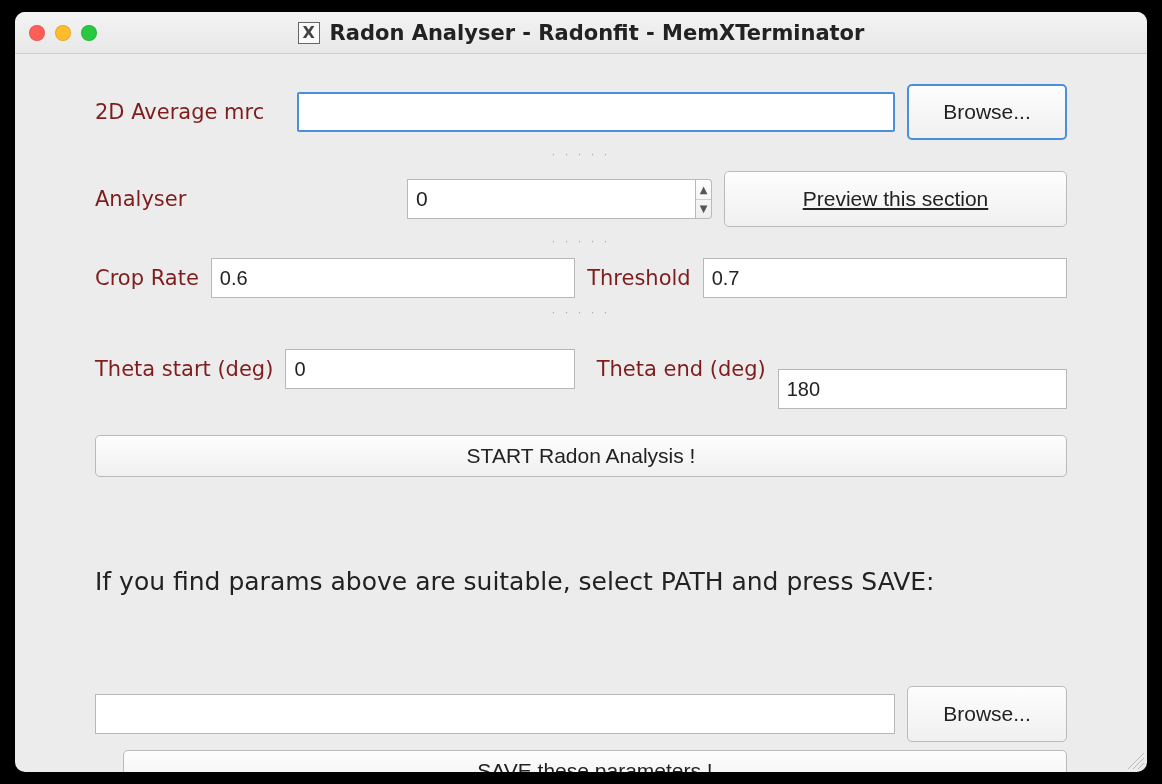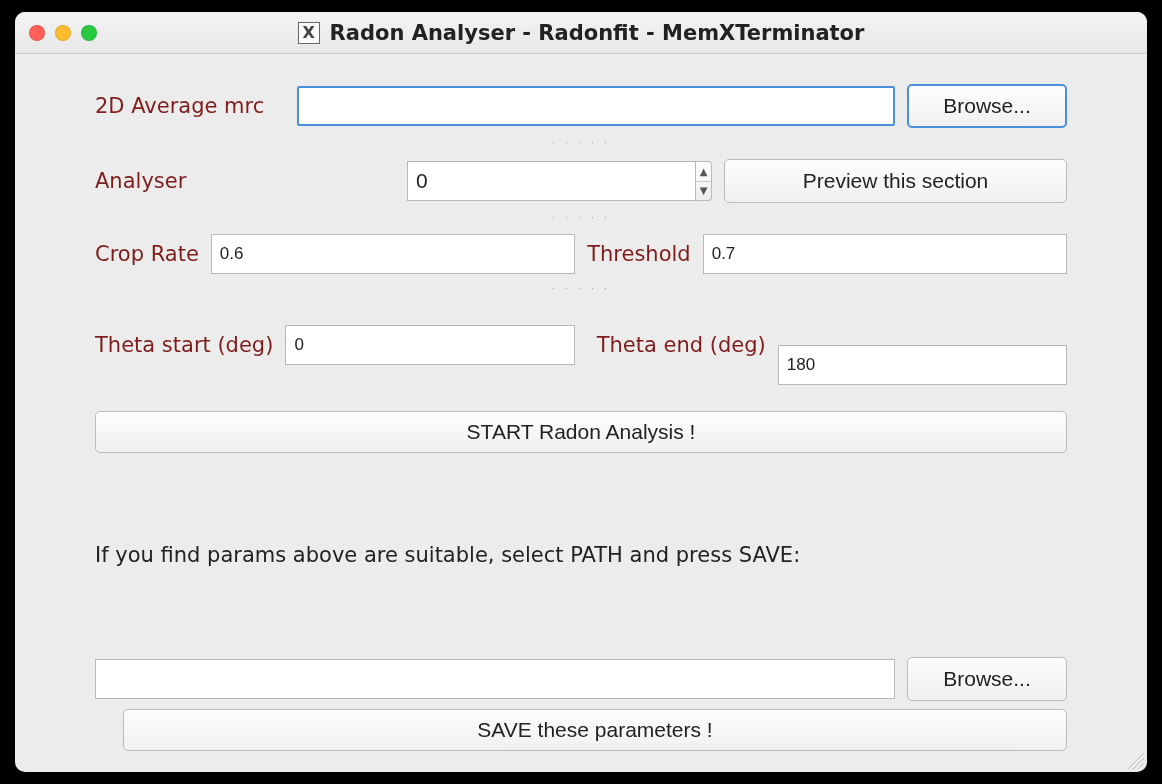--- a/index.html
+++ b/index.html
@@ -82,30 +82,30 @@
     }
     .label {
       font-size: 21px;
       color: #7f1d1d;
       white-space: nowrap;
     }
     .text-input {
       height: 40px;
       border: 1px solid #b8b8b8;
       background: #fff;
-      font-size: 17px;
+      font-size: 20px;
       padding: 4px 8px;
       color: #222;
     }
     .text-input.focused {
       border: 2px solid #4a90d9;
       border-radius: 2px;
     }
     .btn {
-      height: 44px;
+      height: 56px;
       background: linear-gradient(#fdfdfd, #f0f0f0);
       border: 1px solid #bababa;
       border-radius: 5px;
       font-size: 21px;
       color: #222;
       padding: 0 22px;
       cursor: pointer;
       display: flex;
       align-items: center;
       justify-content: center;
@@ -154,21 +154,21 @@
     }
     .spin-up { border-bottom: 1px solid #cdcdcd; }
     .dots {
       text-align: center;
       color: #aaa;
       font-size: 11px;
       letter-spacing: 3px;
       margin: 6px 0 10px 0;
     }
     .info-text {
-      font-size: 21px;
+      font-size: 25px;
       color: #222;
       margin-top: 90px;
       margin-bottom: 90px;
     }
     .resize-grip {
       position: absolute;
       right: 3px;
       bottom: 3px;
       width: 20px;
       height: 20px;
@@ -202,21 +202,21 @@
 
     <div class="row">
       <span class="label" style="width:300px;">Analyser</span>
       <div class="spin-wrap" style="width:305px;">
         <input class="spin-input" value="0" style="">
         <div class="spin-btns">
           <div class="spin-up">▲</div>
           <div class="spin-down">▼</div>
         </div>
       </div>
-      <button class="btn" style="flex:1;">Preview this section</button>
+      <button class="btn" style="flex:1;text-decoration:underline;">Preview this section</button>
     </div>
     <div class="dots">· · · · ·</div>
 
     <div class="row">
       <span class="label">Crop Rate</span>
       <input class="text-input" style="flex: 1 1 0%;" value="0.6">
       <span class="label" style="">Threshold</span>
       <input class="text-input" style="flex: 1 1 0%;" value="0.7">
     </div>
     <div class="dots">· · · · ·</div>

